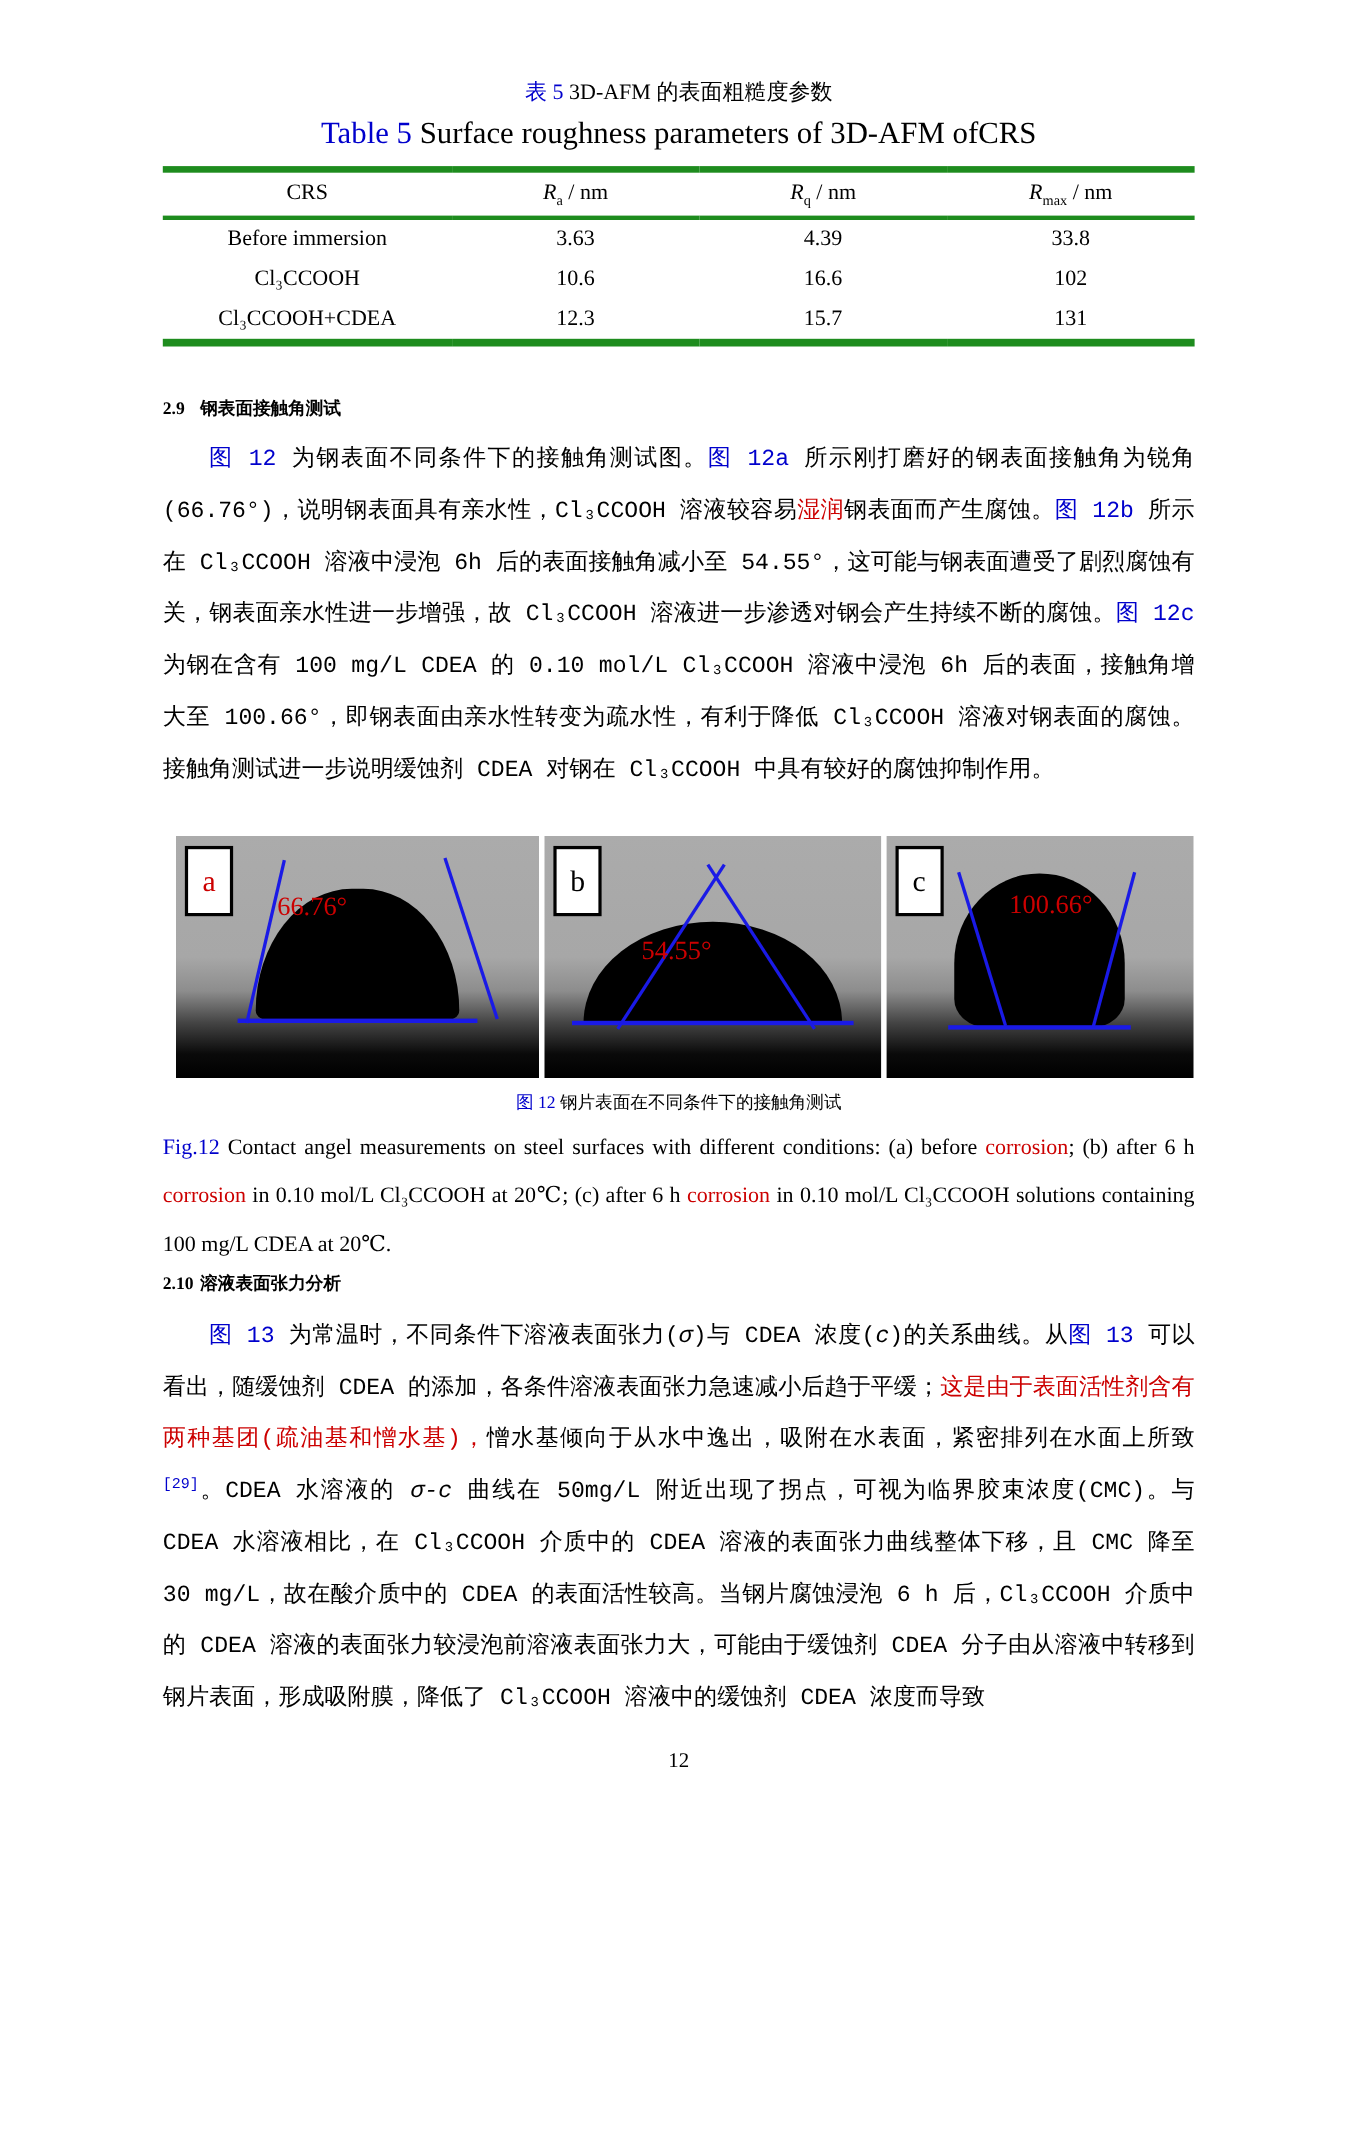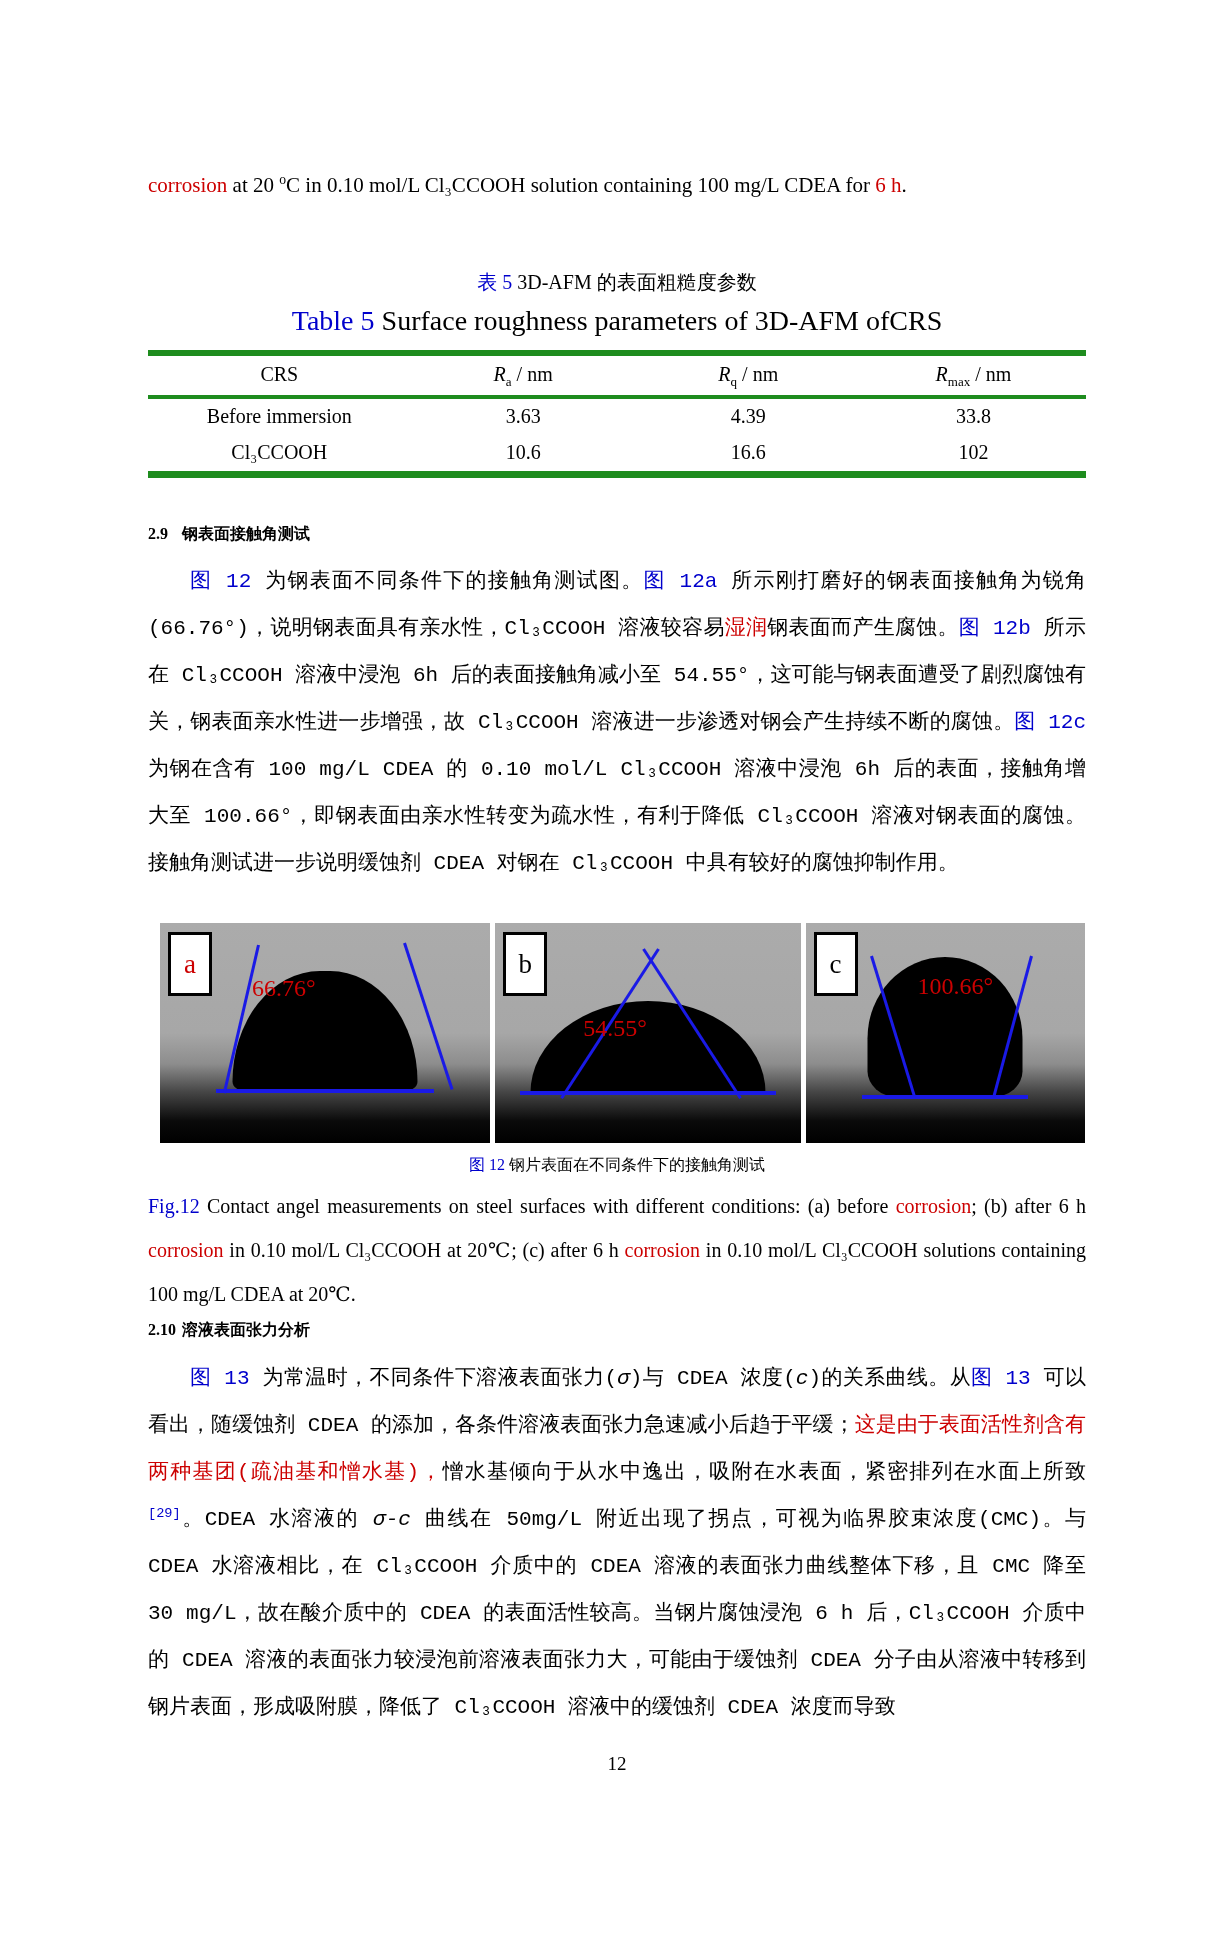--- a/index.html
+++ b/index.html
@@ -80,21 +80,20 @@
 
   .para2{margin-top:6px;}
 
   .page-num{margin-top:22px;text-align:center;font-size:19px;}
 </style>
 </head>
 <body>
 
 <div class="content">
 
-  <p class="intro"><span class="c-red">corrosion</span><span> at 20 </span><span class="sup">o</span><span>C in 0.10 mol/L Cl₃CCOOH solution containing 100 mg/L CDEA for </span><span class="c-red">6 h</span><span>.</span></p>
 
   <div class="tbl-title-cn"><span class="c-blue">表 5</span><span> 3D-AFM 的表面粗糙度参数</span></div>
   <div class="tbl-title-en"><span class="c-blue">Table 5</span><span> Surface roughness parameters of 3D-AFM ofCRS</span></div>
 
   <table class="roughness">
     <thead>
       <tr>
         <th class="col-name"><span>CRS</span></th>
         <th class="col-v"><span class="ital">R</span><span class="sub">a</span><span> / nm</span></th>
         <th class="col-v"><span class="ital">R</span><span class="sub">q</span><span> / nm</span></th>
@@ -106,20 +105,26 @@
         <td>Before immersion</td>
         <td>3.63</td>
         <td>4.39</td>
         <td>33.8</td>
       </tr>
       <tr>
         <td>Cl₃CCOOH</td>
         <td>10.6</td>
         <td>16.6</td>
         <td>102</td>
+      </tr>
+      <tr>
+        <td>Cl₃CCOOH+CDEA</td>
+        <td>12.3</td>
+        <td>15.7</td>
+        <td>131</td>
       </tr>
     </tbody>
   </table>
 
   <h2 class="sec-heading"><span class="num">2.9</span><span>钢表面接触角测试</span></h2>
 
   <p class="para"><span class="c-blue">图 12</span><span> 为钢表面不同条件下的接触角测试图。</span><span class="c-blue">图 12a</span><span> 所示刚打磨好的钢表面接触角为锐角(66.76°)，说明钢表面具有亲水性，Cl₃CCOOH 溶液较容易</span><span class="c-red">湿润</span><span>钢表面而产生腐蚀。</span><span class="c-blue">图 12b</span><span> 所示在 Cl₃CCOOH 溶液中浸泡 6h 后的表面接触角减小至 54.55°，这可能与钢表面遭受了剧烈腐蚀有关，钢表面亲水性进一步增强，故 Cl₃CCOOH 溶液进一步渗透对钢会产生持续不断的腐蚀。</span><span class="c-blue">图 12c</span><span> 为钢在含有 100 mg/L CDEA 的 0.10 mol/L Cl₃CCOOH 溶液中浸泡 6h 后的表面，接触角增大至 100.66°，即钢表面由亲水性转变为疏水性，有利于降低 Cl₃CCOOH 溶液对钢表面的腐蚀。接触角测试进一步说明缓蚀剂 CDEA 对钢在 Cl₃CCOOH 中具有较好的腐蚀抑制作用。</span></p>
 
   <div class="figure12">
     <div class="panel pa">

